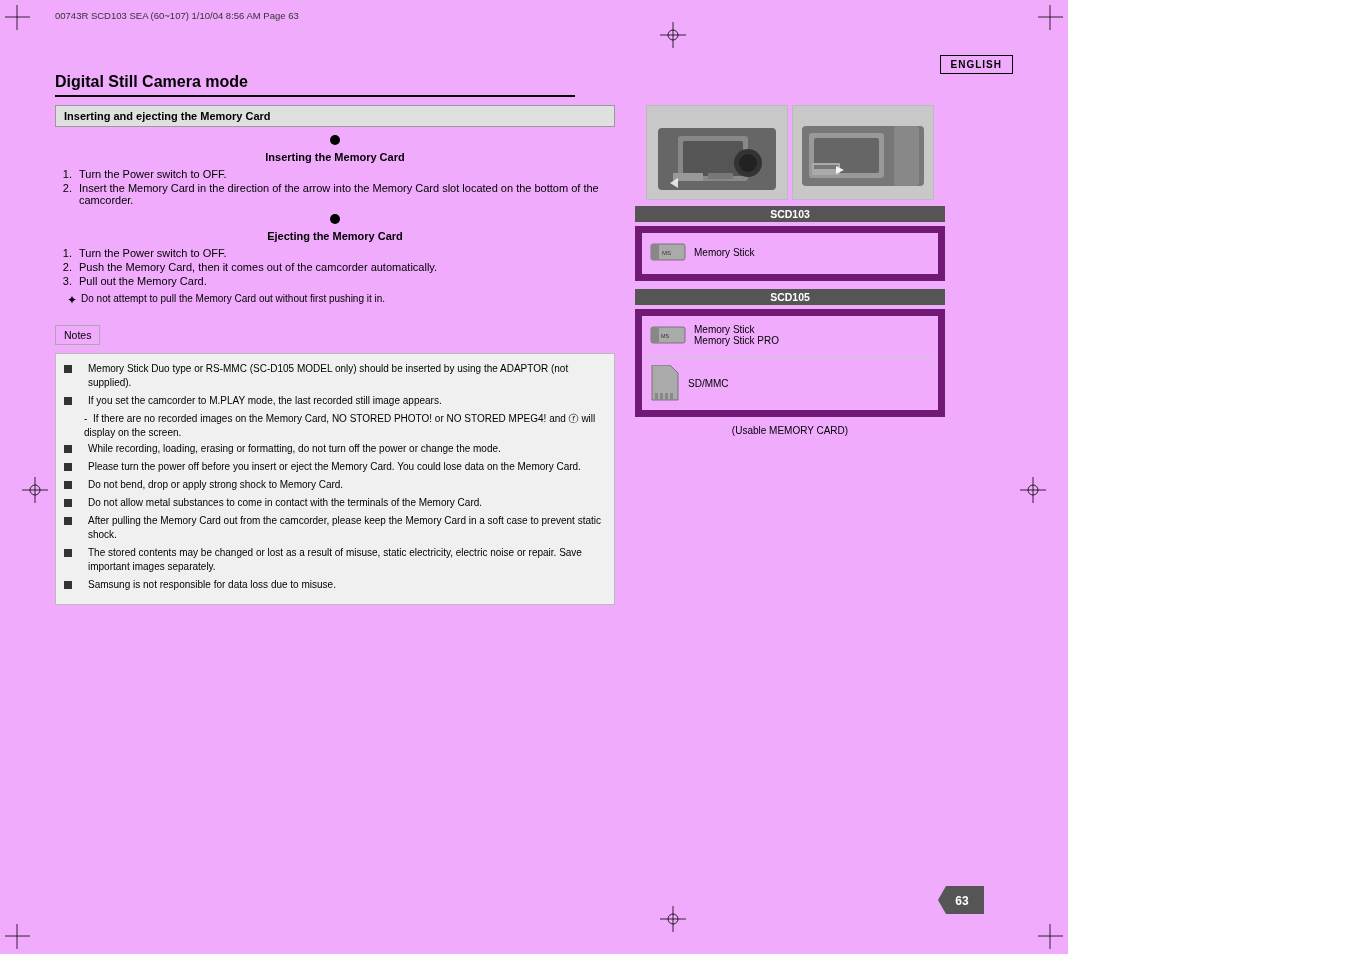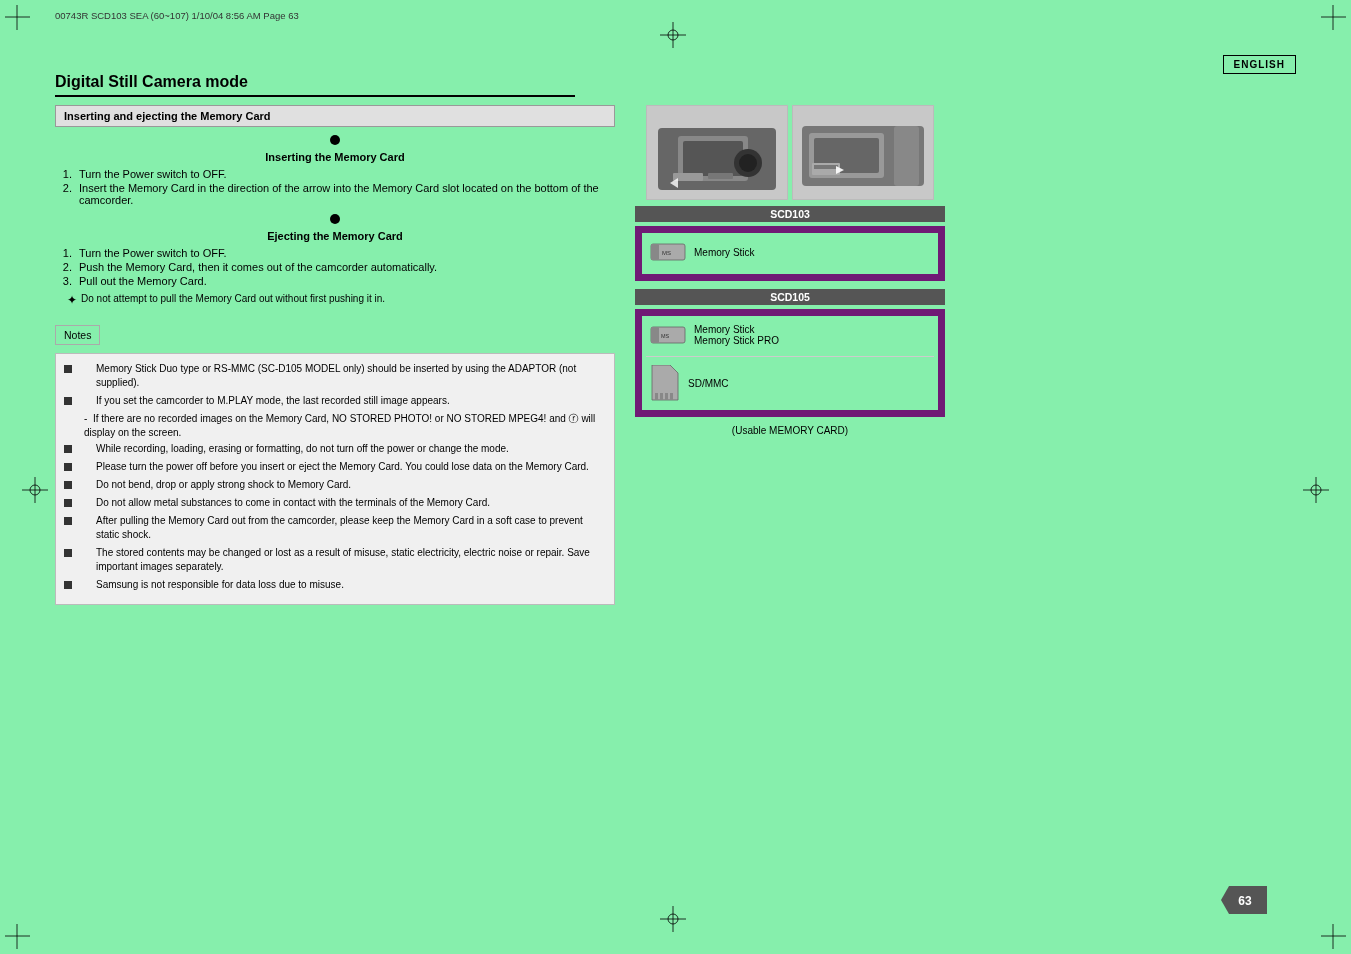--- a/index.html
+++ b/index.html
@@ -7,23 +7,23 @@
       background: #fff;
       font-family: Arial, Helvetica, sans-serif;
       font-size: 11px;
       color: #000;
       width: 1351px;
       min-height: 954px;
       position: relative;
     }
 
     .page-container {
-      width: 1351px;
+      width: 1068px;
       min-height: 954px;
-      background: #86efac;
+      background: #f0abfc;
       position: relative;
       padding: 12px;
     }
 
     
     .page-header {
       position: absolute;
       top: 0;
       left: 0;
       right: 0;
@@ -157,21 +157,21 @@
     .notes-list {
       background: #f0f0f0;
       border: 1px solid #bbb;
       padding: 8px 12px 8px 8px;
       margin-top: 0;
     }
 
     .notes-list-item {
       display: flex;
       align-items: flex-start;
-      gap: 24px;
+      gap: 16px;
       margin-bottom: 4px;
       font-size: 10px;
       line-height: 1.4;
     }
 
     .square-bullet {
       width: 8px;
       height: 8px;
       background: #333;
       flex-shrink: 0;

